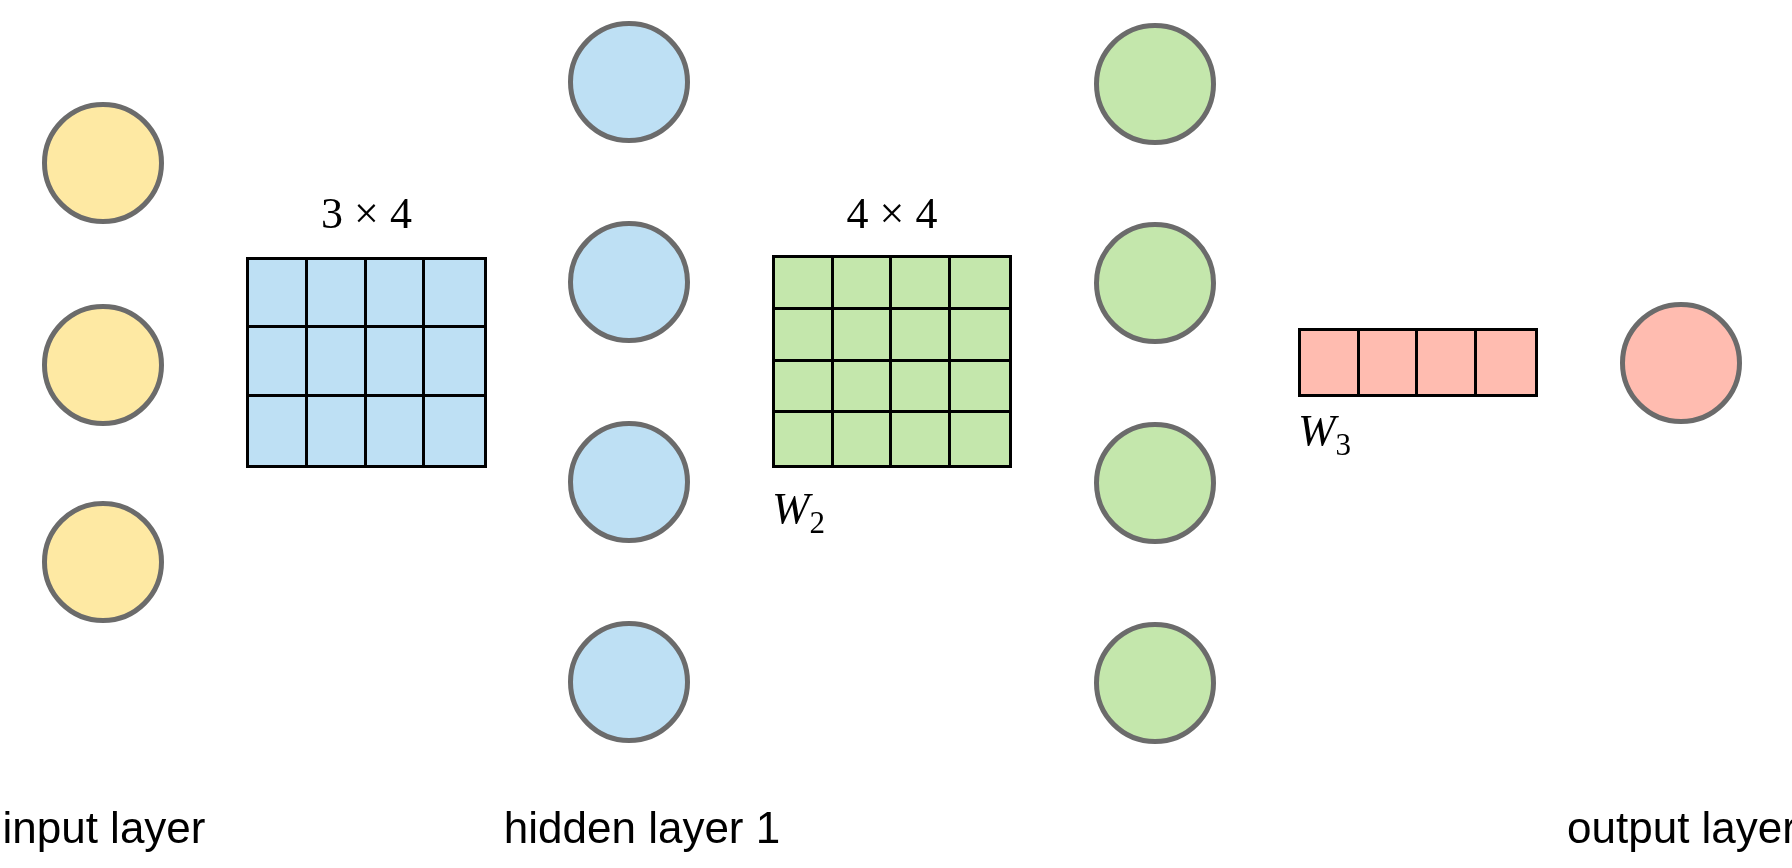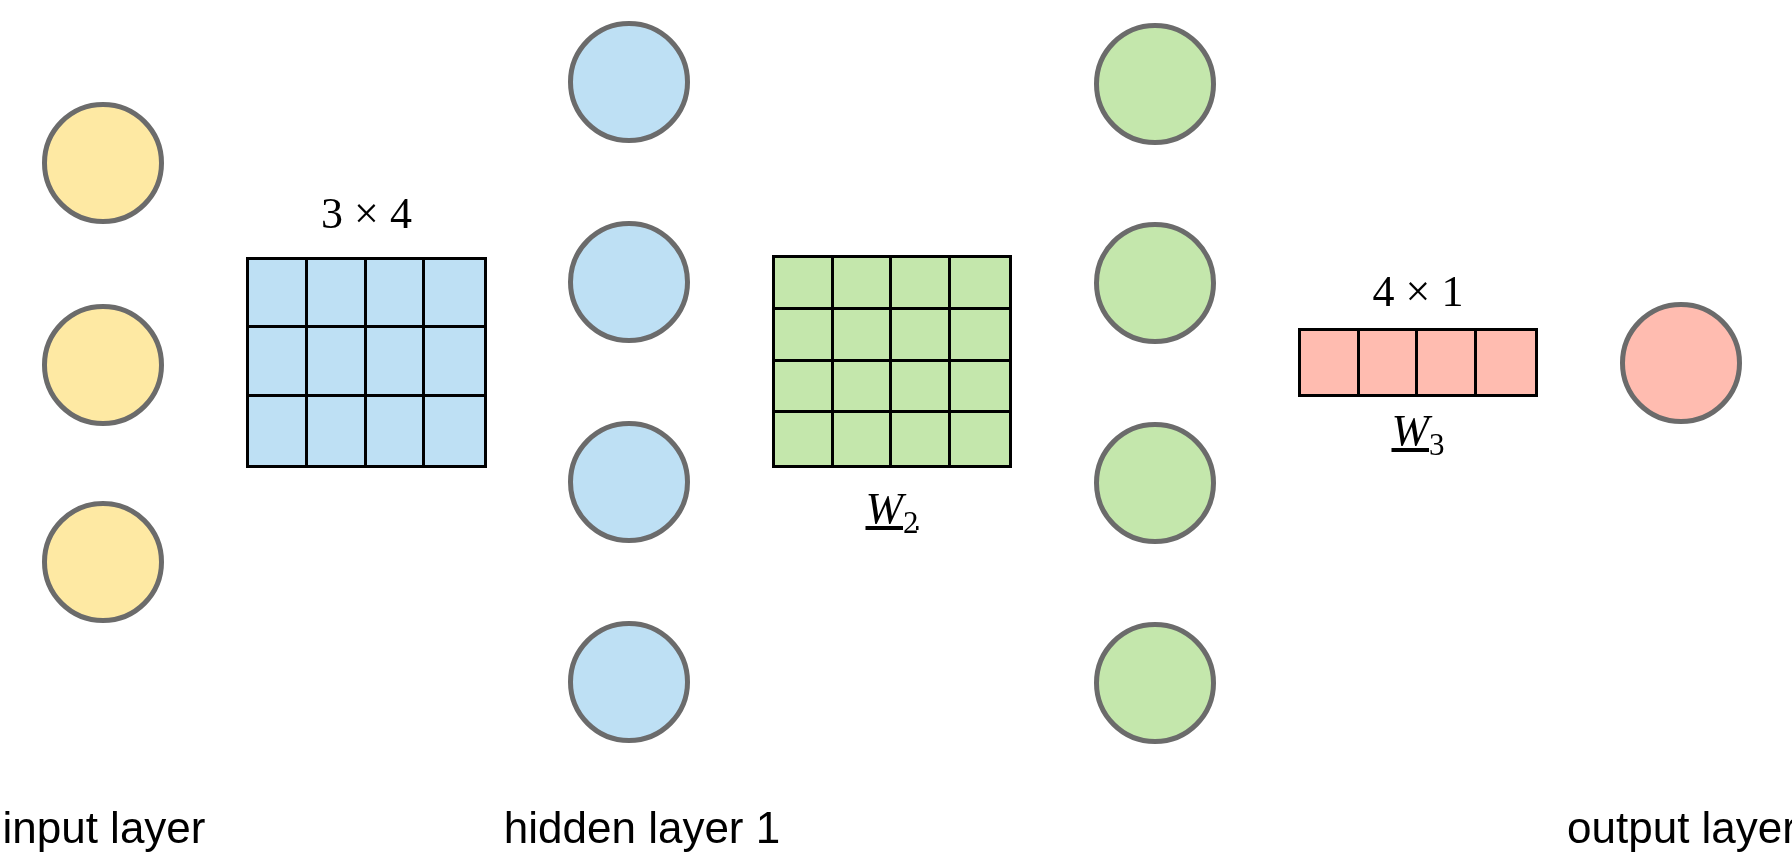--- a/index.html
+++ b/index.html
@@ -37,23 +37,22 @@
     font-size: 44px;
     line-height: 1;
     text-align: center;
     white-space: nowrap;
   }
   .w-label {
     position: absolute;
     font-size: 45px;
     line-height: 1;
     font-style: italic;
-    text-align: center;
+    text-align: left;
     white-space: nowrap;
-    text-decoration: underline;
   }
   .w-label sub { font-style: normal; font-size: 31px; line-height: 0; }
   .layer-label {
     position: absolute;
     font-family: "Liberation Sans", sans-serif;
     font-size: 44px;
     line-height: 1;
     width: 600px;
     text-align: center;
     white-space: nowrap;
@@ -82,20 +81,21 @@
     <div class="cell"></div>
     <div class="cell"></div>
     <div class="cell"></div>
   </div>
 
   <div class="node" style="left: 568px; top: 21px; background-color: rgb(190, 224, 244); border-color: rgb(107, 107, 107);"></div>
   <div class="node" style="left: 568px; top: 221px; background-color: rgb(190, 224, 244); border-color: rgb(107, 107, 107);"></div>
   <div class="node" style="left: 568px; top: 421px; background-color: rgb(190, 224, 244); border-color: rgb(107, 107, 107);"></div>
   <div class="node" style="left: 568px; top: 621px; background-color: rgb(190, 224, 244); border-color: rgb(107, 107, 107);"></div>
 
+  <div class="dim-label" style="left:772px;top:192px;width:240px">4 × 4</div>
   <div class="matrix" id="w2" style="background-color: rgb(196, 231, 172); border-color: rgb(0, 0, 0);">
     <div class="cell"></div>
     <div class="cell"></div>
     <div class="cell"></div>
     <div class="cell"></div>
     <div class="cell"></div>
     <div class="cell"></div>
     <div class="cell"></div>
     <div class="cell"></div>
     <div class="cell"></div>
@@ -109,21 +109,20 @@
   </div>
   <div class="w-label" style="left:772px;top:486px;width:240px">
     <span>W</span><sub>2</sub>
   </div>
 
   <div class="node" style="left: 1094px; top: 23px; background-color: rgb(196, 231, 172); border-color: rgb(107, 107, 107);"></div>
   <div class="node" style="left: 1094px; top: 222px; background-color: rgb(196, 231, 172); border-color: rgb(107, 107, 107);"></div>
   <div class="node" style="left: 1094px; top: 422px; background-color: rgb(196, 231, 172); border-color: rgb(107, 107, 107);"></div>
   <div class="node" style="left: 1094px; top: 622px; background-color: rgb(196, 231, 172); border-color: rgb(107, 107, 107);"></div>
 
-  <div class="dim-label" style="left:1298px;top:270px;width:240px">4 × 1</div>
   <div class="matrix" id="w3" style="background-color: rgb(255, 188, 176); border-color: rgb(0, 0, 0);">
     <div class="cell"></div>
     <div class="cell"></div>
     <div class="cell"></div>
     <div class="cell"></div>
   </div>
   <div class="w-label" style="left:1298px;top:408px;width:240px">
     <span>W</span><sub>3</sub>
   </div>
 

